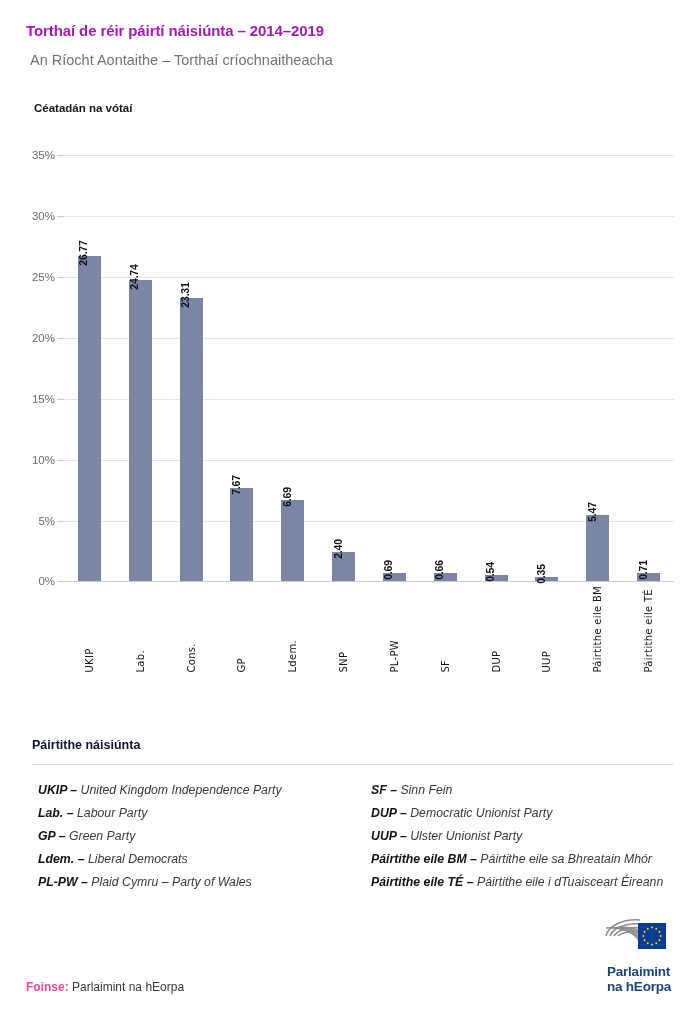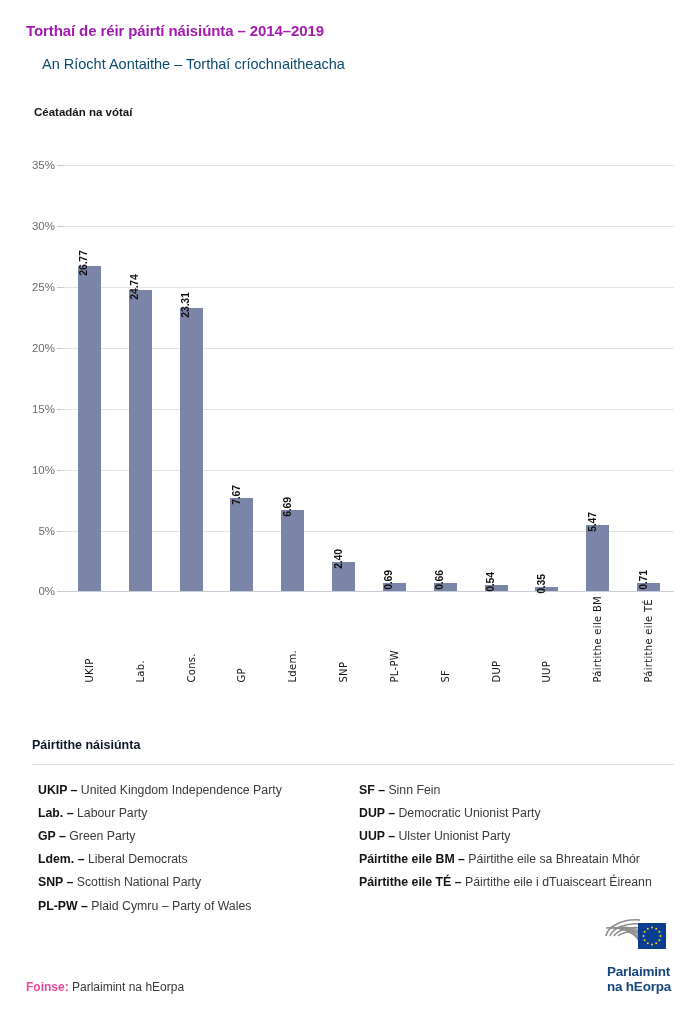--- a/index.html
+++ b/index.html
@@ -25,35 +25,35 @@
     font-size: 15px;
     font-weight: bold;
     color: #a21caf;
     letter-spacing: -0.1px;
     margin: 0 0 12px 0;
     line-height: 1.2;
   }
   .chart-subtitle {
     font-size: 14.5px;
     font-weight: normal;
-    color: #0c4a6e;
-    margin: 16px;
+    color: #737373;
+    margin: 4px;
     line-height: 1.2;
   }
   .axis-caption {
     font-size: 11.5px;
     font-weight: bold;
     color: #161616;
     margin: 33px 0 0 8px;
   }
 
   
   .chart-wrap {
     position: relative;
-    margin: 8px 26px;
+    margin: 2px 26px;
     height: 560px;
   }
   .plot {
     position: absolute;
     left: 38px;
     right: 0;
     top: 39px;      
     height: 426px;  
   }
   .gridline {
@@ -154,21 +154,22 @@
     color: #0f172a;
     margin-bottom: 12px;
   }
   .legend-rule {
     height: 1px;
     background: #dcdcdc;
     margin-bottom: 14px;
   }
   .legend-cols {
     display: flex;
-    gap: 0;
+    gap: 12px;
+    font-style: italic;
   }
   .legend-col {
     flex: 0 0 50%;
     padding-left: 6px;
     box-sizing: border-box;
   }
   .legend-item {
     font-size: 12.3px;
     color: #3a3a3a;
     line-height: 1.88;
@@ -360,21 +361,20 @@
 
 <div class="legend">
   <div class="legend-title">Páirtithe náisiúnta</div>
   <div class="legend-rule"></div>
   <div class="legend-cols">
     <div class="legend-col" id="legend-col-left">
         <div class="legend-item"><b>UKIP –</b><span> United Kingdom Independence Party</span></div>
         <div class="legend-item"><b>Lab. –</b><span> Labour Party</span></div>
         <div class="legend-item"><b>GP –</b><span> Green Party</span></div>
         <div class="legend-item"><b>Ldem. –</b><span> Liberal Democrats</span></div>
-        <div class="legend-item"><b>SNP –</b><span> Scottish National Party</span></div>
         <div class="legend-item"><b>PL-PW –</b><span> Plaid Cymru – Party of Wales</span></div>
       </div>
     <div class="legend-col" id="legend-col-right">
         <div class="legend-item"><b>SF –</b><span> Sinn Fein</span></div>
         <div class="legend-item"><b>DUP –</b><span> Democratic Unionist Party</span></div>
         <div class="legend-item"><b>UUP –</b><span> Ulster Unionist Party</span></div>
         <div class="legend-item"><b>Páirtithe eile BM –</b><span> Páirtithe eile sa Bhreatain Mhór</span></div>
         <div class="legend-item"><b>Páirtithe eile TÉ –</b><span> Páirtithe eile i dTuaisceart Éireann</span></div>
       </div>
   </div>

